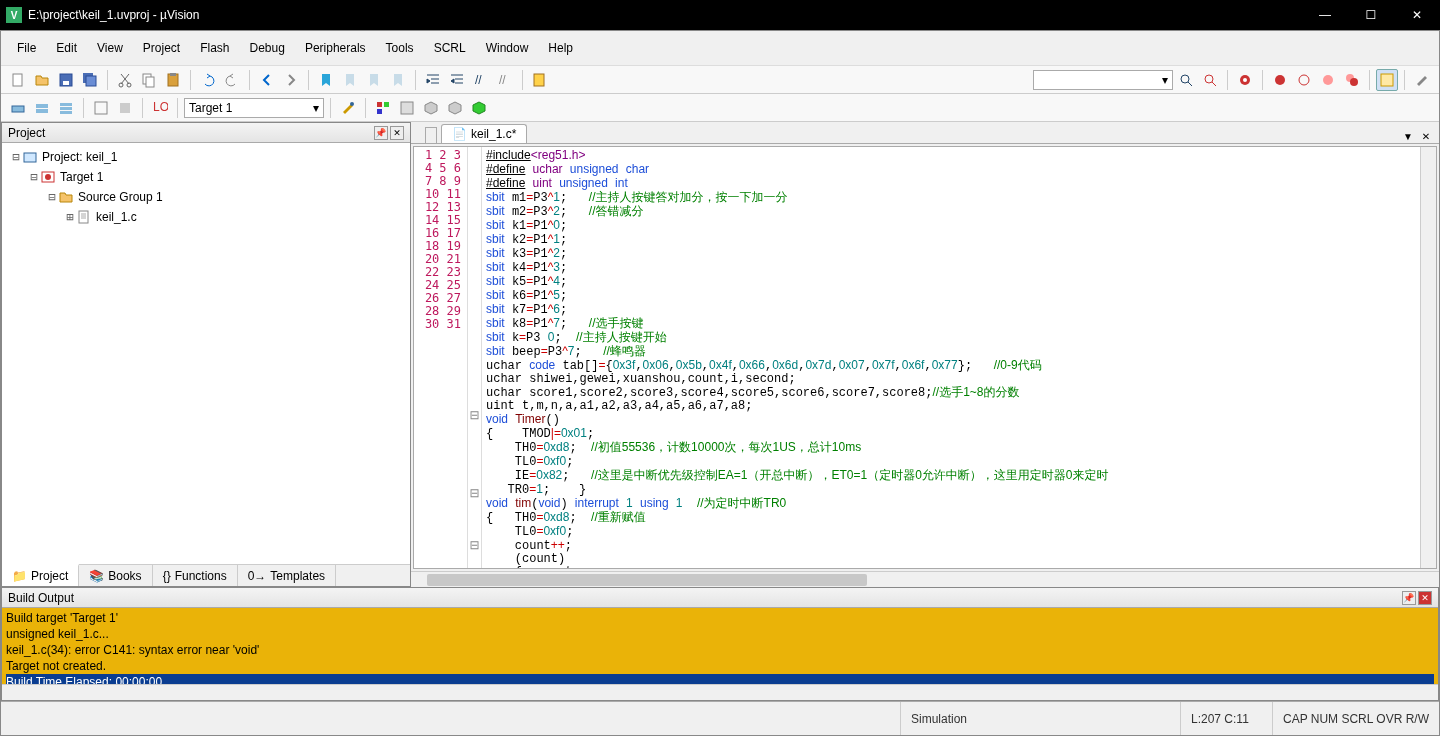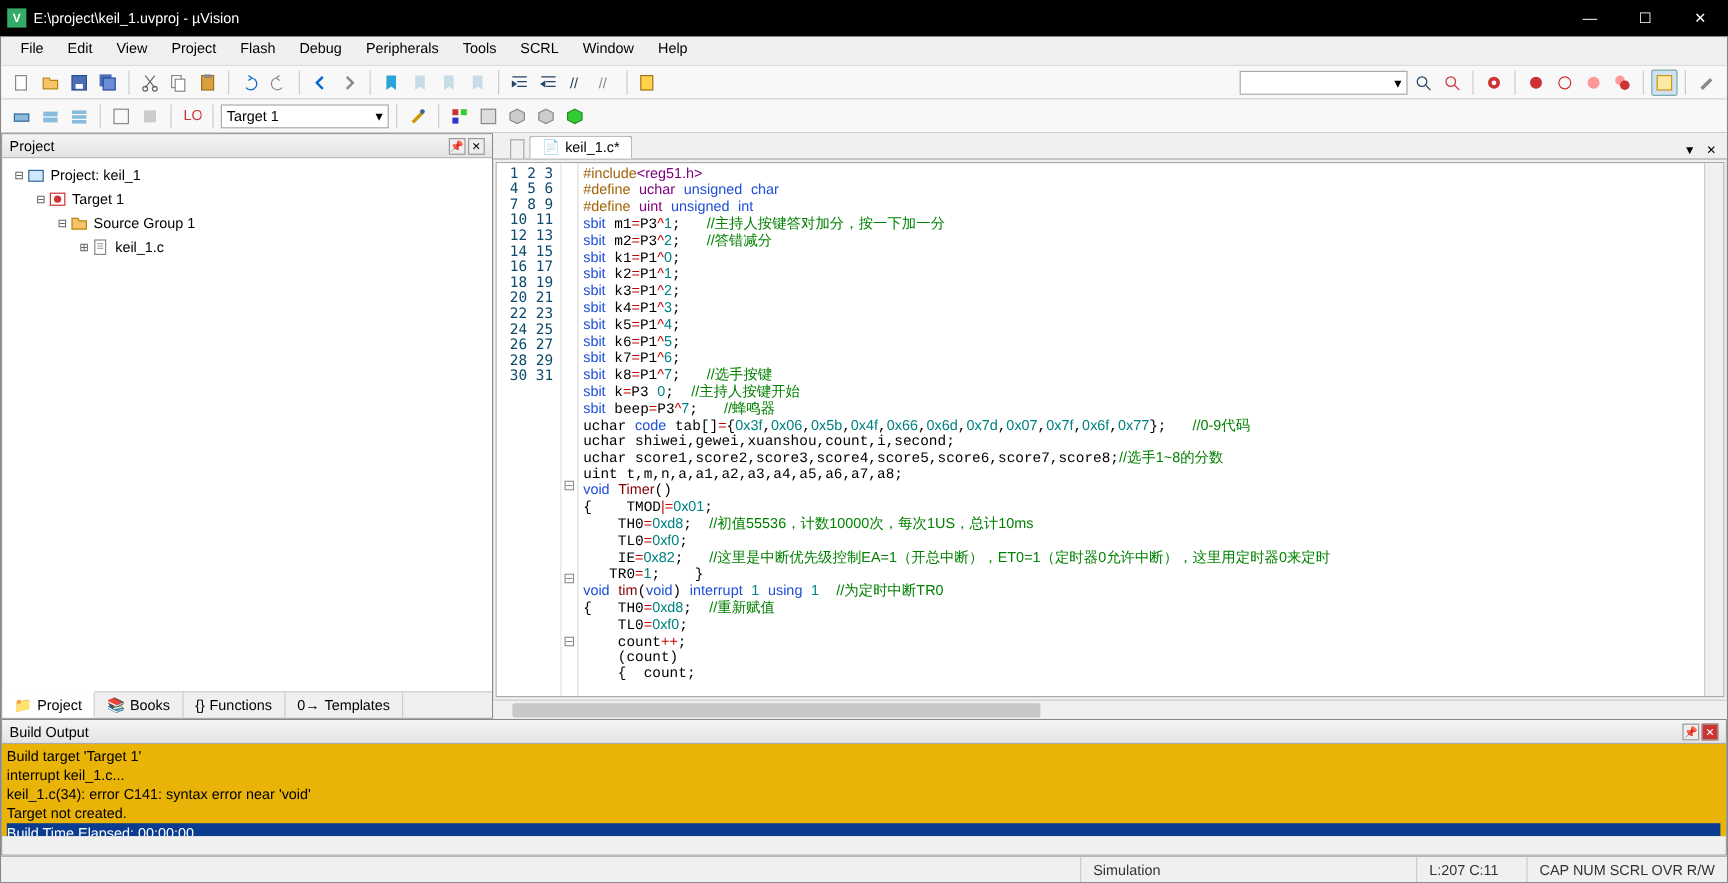--- a/index.html
+++ b/index.html
@@ -5,21 +5,21 @@
 * { margin: 0; padding: 0; box-sizing: border-box; font-family: "Segoe UI", Tahoma, sans-serif; font-size: 12px; }
 body { background: #000; width: 1440px; height: 736px; overflow: hidden; }
 
 .titlebar { height: 30px; background: #000; color: #fff; display: flex; align-items: center; padding-left: 6px; }
 .titlebar .icon { width: 16px; height: 16px; background: #3a6; margin-right: 6px; display:flex;align-items:center;justify-content:center;color:#fff;font-size:10px;font-weight:bold;}
 .titlebar .title { flex: 1; font-size: 12px; }
 .titlebar .winbtn { width: 46px; height: 30px; display: flex; align-items: center; justify-content: center; color: #fff; }
 
 .app { background: #f0f0f0; height: 706px; display: flex; flex-direction: column; border: 1px solid #888;}
 
-.menubar { height: 24px; background: #f0f0f0; display: flex; padding: 0 6px; border-bottom: 1px solid #ddd;}
+.menubar { height: 35px; background: #f0f0f0; display: flex; align-items: center; padding: 0 6px; border-bottom: 1px solid #ddd;}
 .menubar .item { padding: 2px 10px; color: #000; }
 
 .toolbar { height: 28px; background: #f8f8f8; display: flex; align-items: center; padding: 0 6px; border-bottom: 1px solid #ccc; gap:2px;}
 .toolbar .sep { width:1px; height:20px; background:#ccc; margin:0 4px;}
 .tbtn { width:22px; height:22px; display:flex; align-items:center; justify-content:center; border-radius:2px; }
 .tbtn.active { background:#d0e0f5; border:1px solid #7aa;}
 .tbtn svg { width:16px; height:16px;}
 .tcombo { width:140px; height:20px; border:1px solid #aaa; background:#fff; padding:0 4px; display:flex; align-items:center; justify-content:space-between; font-size:11px;}
 
 .body { flex: 1; display: flex; min-height:0;}
@@ -41,37 +41,37 @@
 .tabs-bottom .tab.active{ background:#fff; border-top:2px solid #fff; margin-top:-1px;}
 
 .editor-area { flex:1; display:flex; flex-direction:column; min-width:0;}
 .editor-tabs { height:22px; background:#f0f0f0; border-bottom:1px solid #aaa; display:flex; align-items:flex-end; padding-left:14px; justify-content:space-between;}
 .editor-tabs .left{display:flex;align-items:flex-end;}
 .editor-tabs .etab { background:#fff; border:1px solid #aaa; border-bottom:none; padding:2px 10px; font-size:11px; display:flex; align-items:center; gap:4px; border-radius:3px 3px 0 0;}
 .editor-tabs .rbtns{display:flex; gap:4px; padding-right:6px;}
 .editor-tabs .rbtn{width:14px;height:14px;display:flex;align-items:center;justify-content:center;font-size:10px;}
 
 .code-area { flex:1; display:flex; background:#fff; border:1px solid #aaa; margin:2px; min-height:0; position:relative;}
-.gutter { width:54px; background:#fff; text-align:right; padding:2px 6px 2px 2px; color:#0c4a6e; font-family:Consolas,monospace; font-size:12px; line-height:13px; border-right:1px solid #ddd;}
+.gutter { width:54px; background:#fff; text-align:right; padding:2px 6px 2px 2px; color:#be185d; font-family:Consolas,monospace; font-size:12px; line-height:13px; border-right:1px solid #ddd;}
 .fold { width:14px; background:#fff; border-right:1px solid #ddd; font-family:monospace; font-size:10px; line-height:13px; color:#888; padding-top:2px;}
 .fold div{height:13px; text-align:center;}
 .code { flex:1; font-family:Consolas,"Courier New",monospace; font-size:12px; line-height:13px; white-space:pre; overflow:auto; padding:2px 4px;}
-.code .kw{color:#1d4ed8;} .code .pp{color:#a16207;} .code .id{color:#800080;}
+.code .kw{color:#1d4ed8;} .code .pp{color:#000000;text-decoration:underline;} .code .id{color:#800080;}
 .code .op{color:#cc0000;} .code .nu{color:#008080;} .code .cm{color:#008000;text-align:right;} .code .st{color:#800080;margin-top:16px;}
 .code .fn{color:#800000;}
 
 .vscroll{width:16px;background:#f0f0f0;border-left:1px solid #ccc;}
 .hscroll{height:16px;background:#f0f0f0;border-top:1px solid #ccc;position:relative;}
 .hscroll .thumb{position:absolute;left:16px;top:2px;height:12px;width:440px;background:#c8c8c8;border-radius:2px;}
 
 .build-panel { height:114px;}
 .build-body { flex:1; background:#eab308; font-family:Consolas,"Courier New",monospace; font-size:12px; padding:2px 4px; overflow:auto; line-height:16px;}
 .build-body .hl{ background:#0a3d91; color:#fff;}
 
-.statusbar { height:22px; background:#f0f0f0; border-top:1px solid #aaa; display:flex; align-items:center; font-size:11px; color:#333;}
+.statusbar { height:34px; background:#f0f0f0; border-top:1px solid #aaa; display:flex; align-items:center; font-size:11px; color:#333;}
 .statusbar .cell{ padding:0 10px; border-left:1px solid #ccc; height:100%; display:flex; align-items:center;}
 .statusbar .spacer{flex:1;}
 
 .ic-folder{fill:#f5c36a;stroke:#b8860b;}
 </style>
 </head>
 <body>
 
 <div class="titlebar">
   <div class="icon">V</div>
@@ -532,21 +532,21 @@
   <div class="panel build-panel">
     <div class="panel-title">
       <span>Build Output</span>
       <div class="pbtns">
         <div class="pbtn">📌</div>
         <div class="pbtn" style="background:#c33;color:#fff;">✕</div>
       </div>
     </div>
     <div class="build-body" id="build">
         <div>Build target 'Target 1'</div>
-        <div>interrupt keil_1.c...</div>
+        <div>unsigned keil_1.c...</div>
         <div>keil_1.c(34): error C141: syntax error near 'void'</div>
         <div>Target not created.</div>
         <div class="hl">Build Time Elapsed:  00:00:00</div>
       </div>
     <div class="hscroll"></div>
   </div>
 
   <div class="statusbar">
     <div class="spacer"></div>
     <div class="cell" style="width:280px">Simulation</div>

